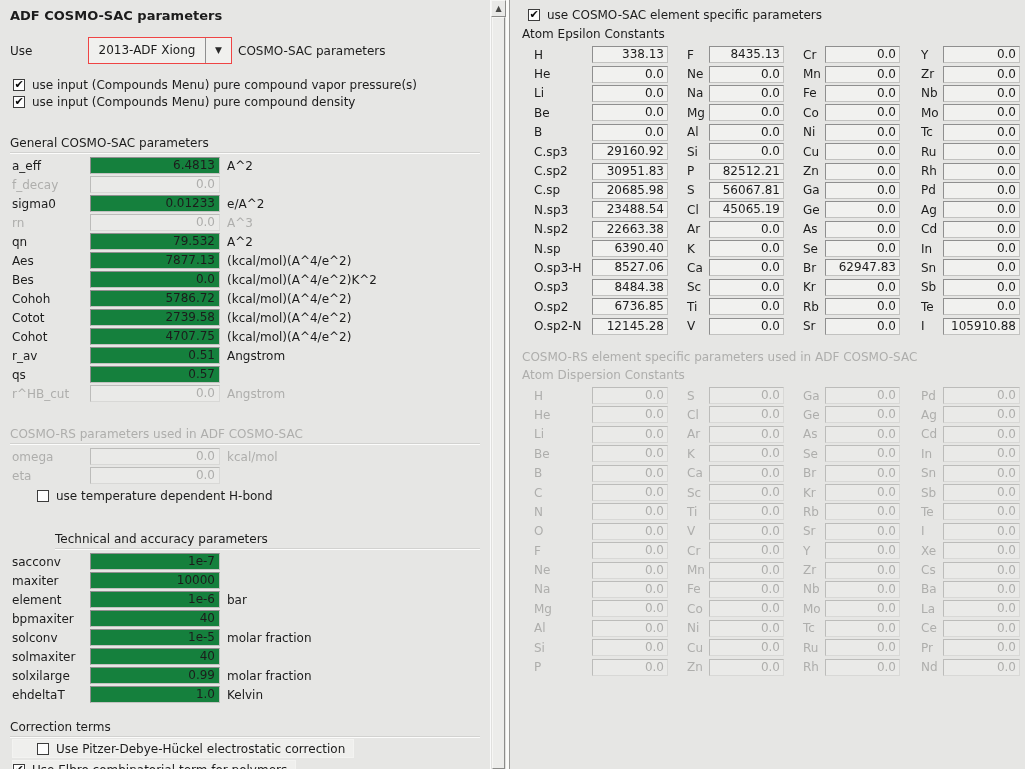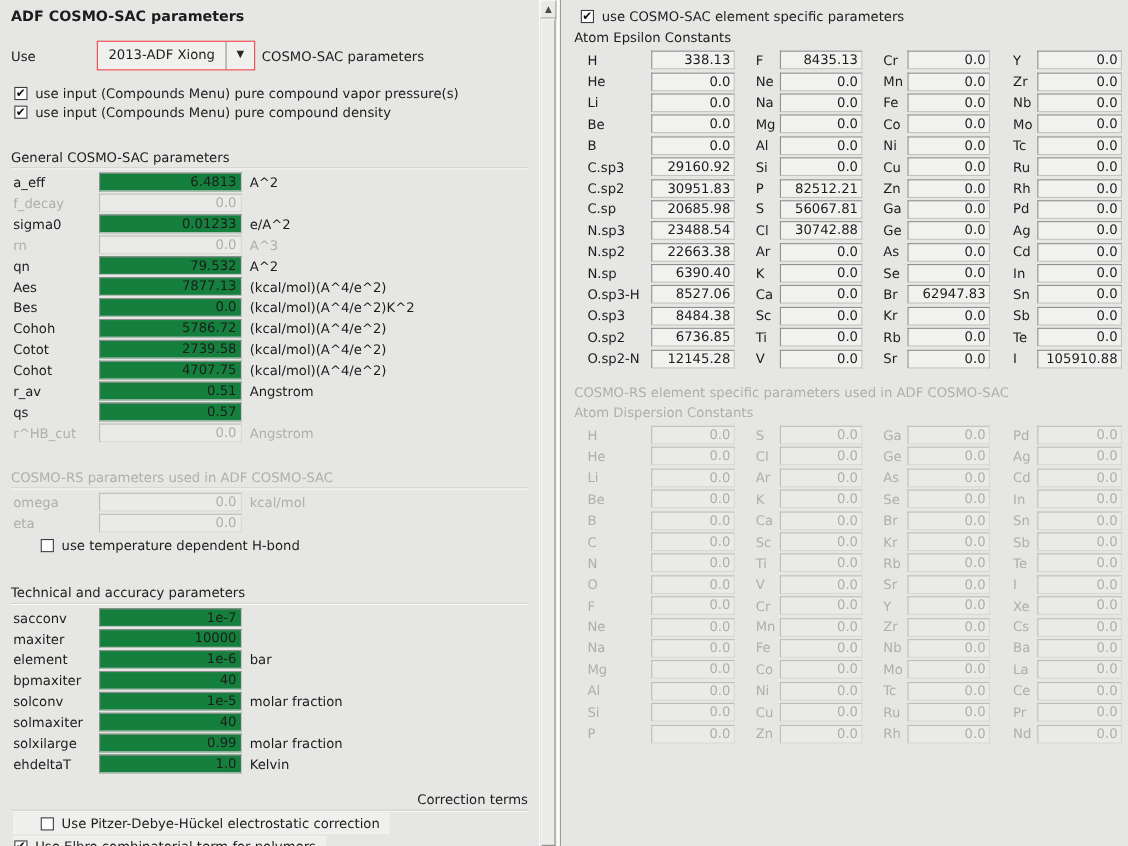--- a/index.html
+++ b/index.html
@@ -61,22 +61,22 @@
   .vscroll{position:absolute;left:490px;top:0;width:16px;height:769px;
     background:#e0e0de;border-left:1px solid #fafafa;box-sizing:border-box;}
   .sb-btn{height:17px;box-sizing:border-box;background:#e9e9e7;
     border:1px solid;border-color:#f6f6f4 #8c8c8a #8c8c8a #f6f6f4;
     text-align:center;font-size:8px;line-height:15px;color:#4a4a48;}
   .sb-thumb{position:absolute;top:17px;bottom:0;left:1px;right:1px;
     background:#ececea;box-sizing:border-box;
     border:1px solid;border-color:#f6f6f4 #8c8c8a #8c8c8a #f6f6f4;}
   .divider{position:absolute;left:506px;top:0;width:4px;height:769px;
     background:#fbfbf9;border-right:1px solid #9a9a98;box-sizing:border-box;}
-  .mt26{margin-top:26px;} .mt24{margin-top:24px;} .mt28{margin-top:28px;}
-  .mt16{margin-top:16px;text-align:right;} .mt10{margin-top:10px;} .mt14{margin-top:14px;}
+  .mt26{margin-top:26px;} .mt24{margin-top:24px;} .mt28{margin-top:28px;margin-left:45px;}
+  .mt16{margin-top:16px;} .mt10{margin-top:10px;} .mt14{margin-top:14px;}
   .mt4{margin-top:4px;} .mt2{margin-top:2px;padding-left:24px;}
 </style>
 </head>
 <body>
 
 <div class="left-panel">
   <div class="panel-title">ADF COSMO-SAC parameters</div>
 
   <div class="use-row">
     <span class="use-label">Use</span>
@@ -329,21 +329,21 @@
         <div class="gfield g2">56067.81</div>
         <span class="glabel g3">Ga</span>
         <div class="gfield g3">0.0</div>
         <span class="glabel g4">Pd</span>
         <div class="gfield g4">0.0</div>
       </div>
       <div class="grow">
         <span class="glabel g1">N.sp3</span>
         <div class="gfield g1">23488.54</div>
         <span class="glabel g2">Cl</span>
-        <div class="gfield g2">30742.88</div>
+        <div class="gfield g2">45065.19</div>
         <span class="glabel g3">Ge</span>
         <div class="gfield g3">0.0</div>
         <span class="glabel g4">Ag</span>
         <div class="gfield g4">0.0</div>
       </div>
       <div class="grow">
         <span class="glabel g1">N.sp2</span>
         <div class="gfield g1">22663.38</div>
         <span class="glabel g2">Ar</span>
         <div class="gfield g2">0.0</div>

